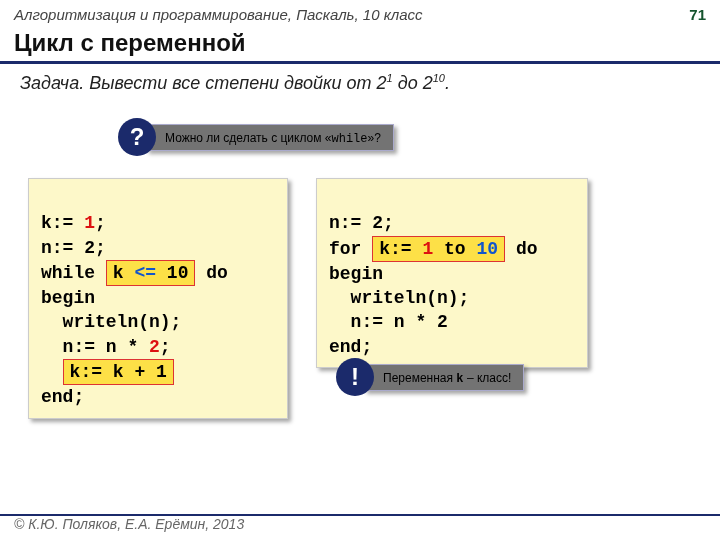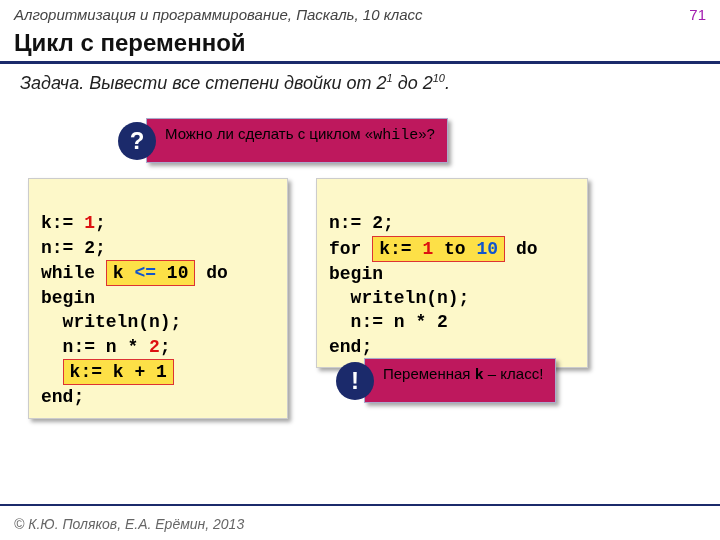--- a/index.html
+++ b/index.html
@@ -13,21 +13,21 @@
   }
   .header-strip {
     padding: 6px 14px 4px 14px;
     display: flex;
     justify-content: space-between;
     align-items: flex-end;
     color: #444;
     font-style: italic;
     font-size: 15px;
   }
-  .page-num { font-weight: normal; font-style: normal; color: #a21caf; }
+  .page-num { font-weight: bold; font-style: normal; color: #14532d; }
   .h1 {
     font-size: 24px;
     font-weight: bold;
     padding: 2px 14px 4px 14px;
     border-bottom: 3px solid #1b2a6b;
     color: #111;
   }
   .task {
     padding: 8px 14px 4px 20px;
     font-style: italic;
@@ -48,24 +48,24 @@
     color: #fff;
     font-size: 24px;
     font-weight: bold;
     display: flex;
     align-items: center;
     justify-content: center;
     z-index: 3;
     margin-right: -10px;
   }
   .callout-box {
-    background: #be185d;
+    background: #737373;
     border: 1px solid #aac;
-    padding: 6px 12px 18px 18px;
-    font-size: 15px;
+    padding: 6px 12px 4px 18px;
+    font-size: 12px;
     box-shadow: 3px 3px 4px rgba(0,0,0,.35);
   }
   .mono { font-family: "Courier New", monospace; }
   .code-block {
     position: absolute;
     background: #fdf8c9;
     border: 1px solid #ccc;
     box-shadow: 3px 3px 4px rgba(0,0,0,.35);
     font-family: "Courier New", monospace;
     font-size: 18px;
@@ -83,21 +83,21 @@
     font-weight: bold;
   }
   .red { color: #d11; }
   .blue { color: #15c; }
   .footer {
     position: absolute;
     left: 0; right: 0; bottom: 0;
     border-top: 2px solid #1b2a6b;
     display: flex;
     gap: 18px;
-    padding: 10px 14px 8px 14px;
+    padding: 0 14px 8px 14px;
     font-style: italic;
     font-size: 14px;
     color: #666;
   }
 </style>
 </head>
 <body>
 
 <div class="header-strip">
   <span>Алгоритмизация и программирование, Паскаль, 10 класс</span>

